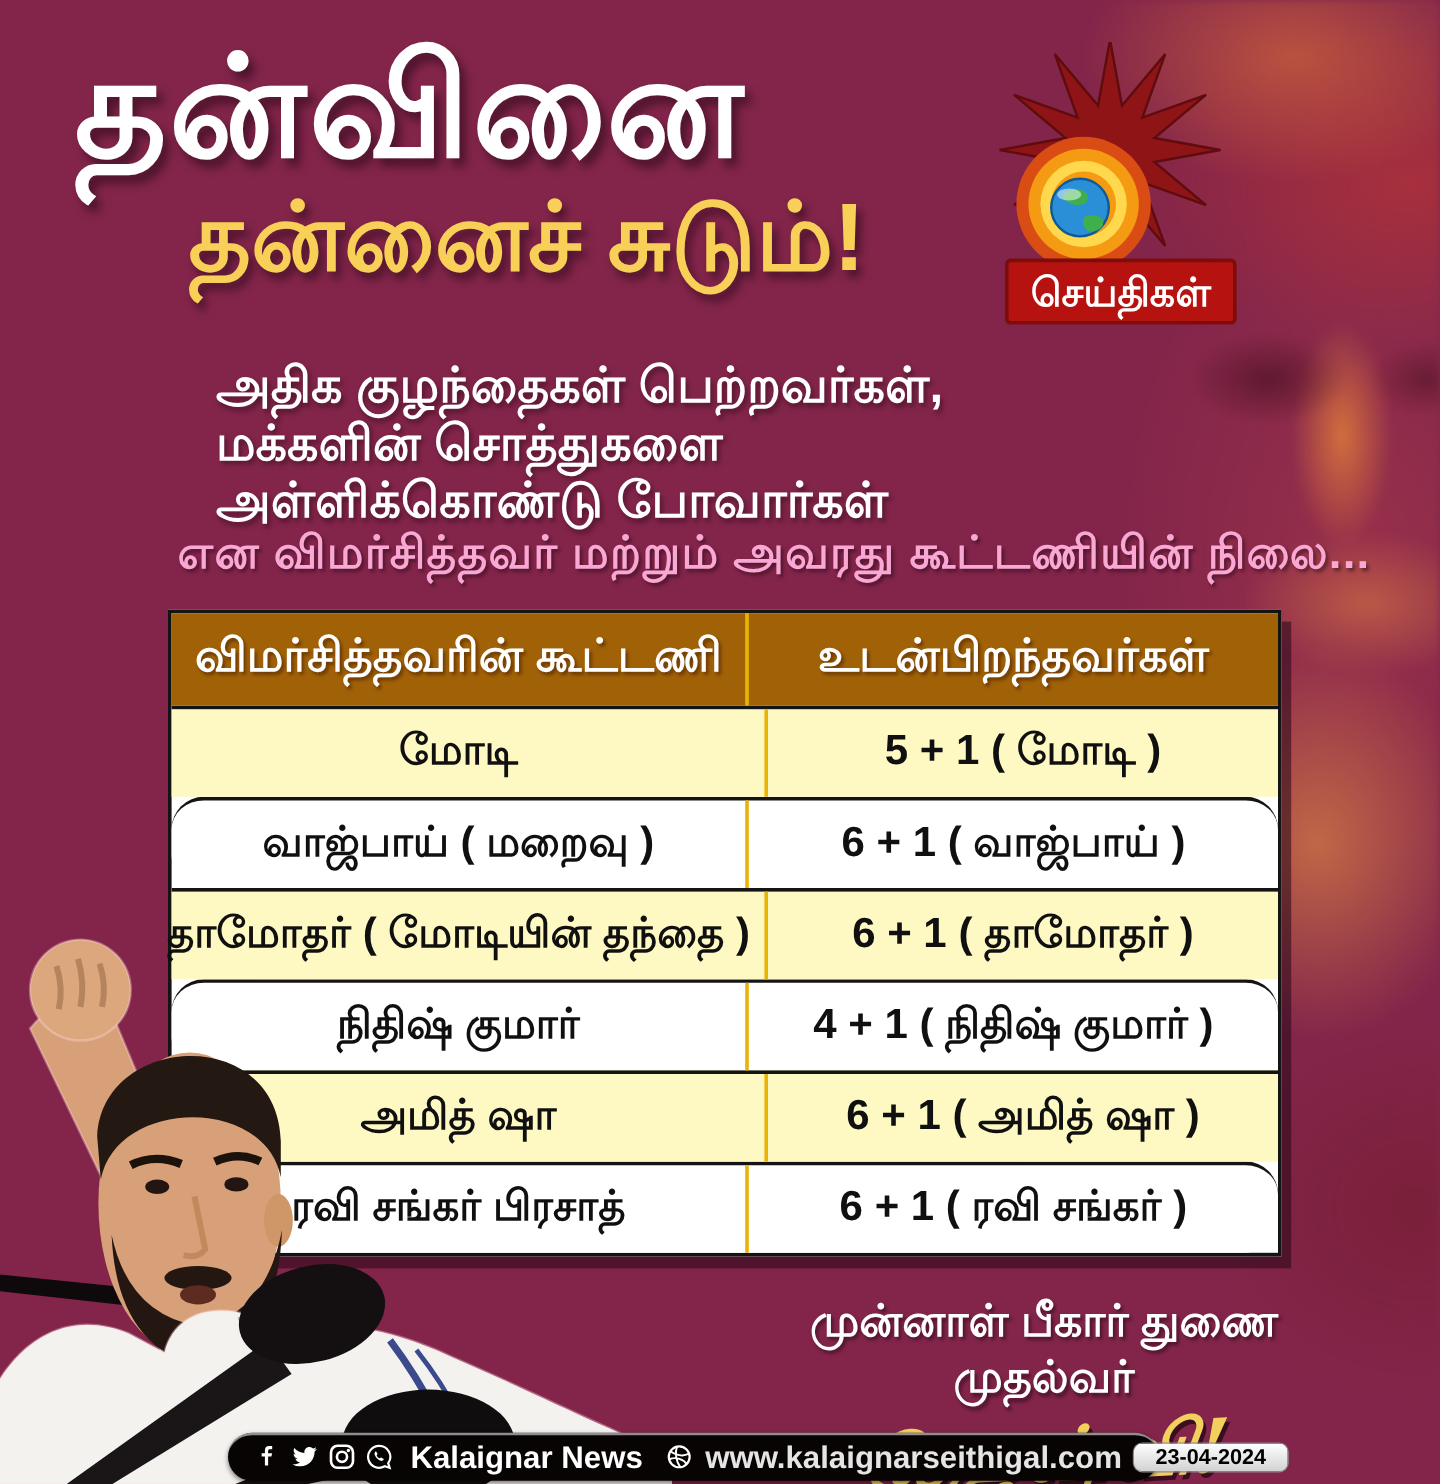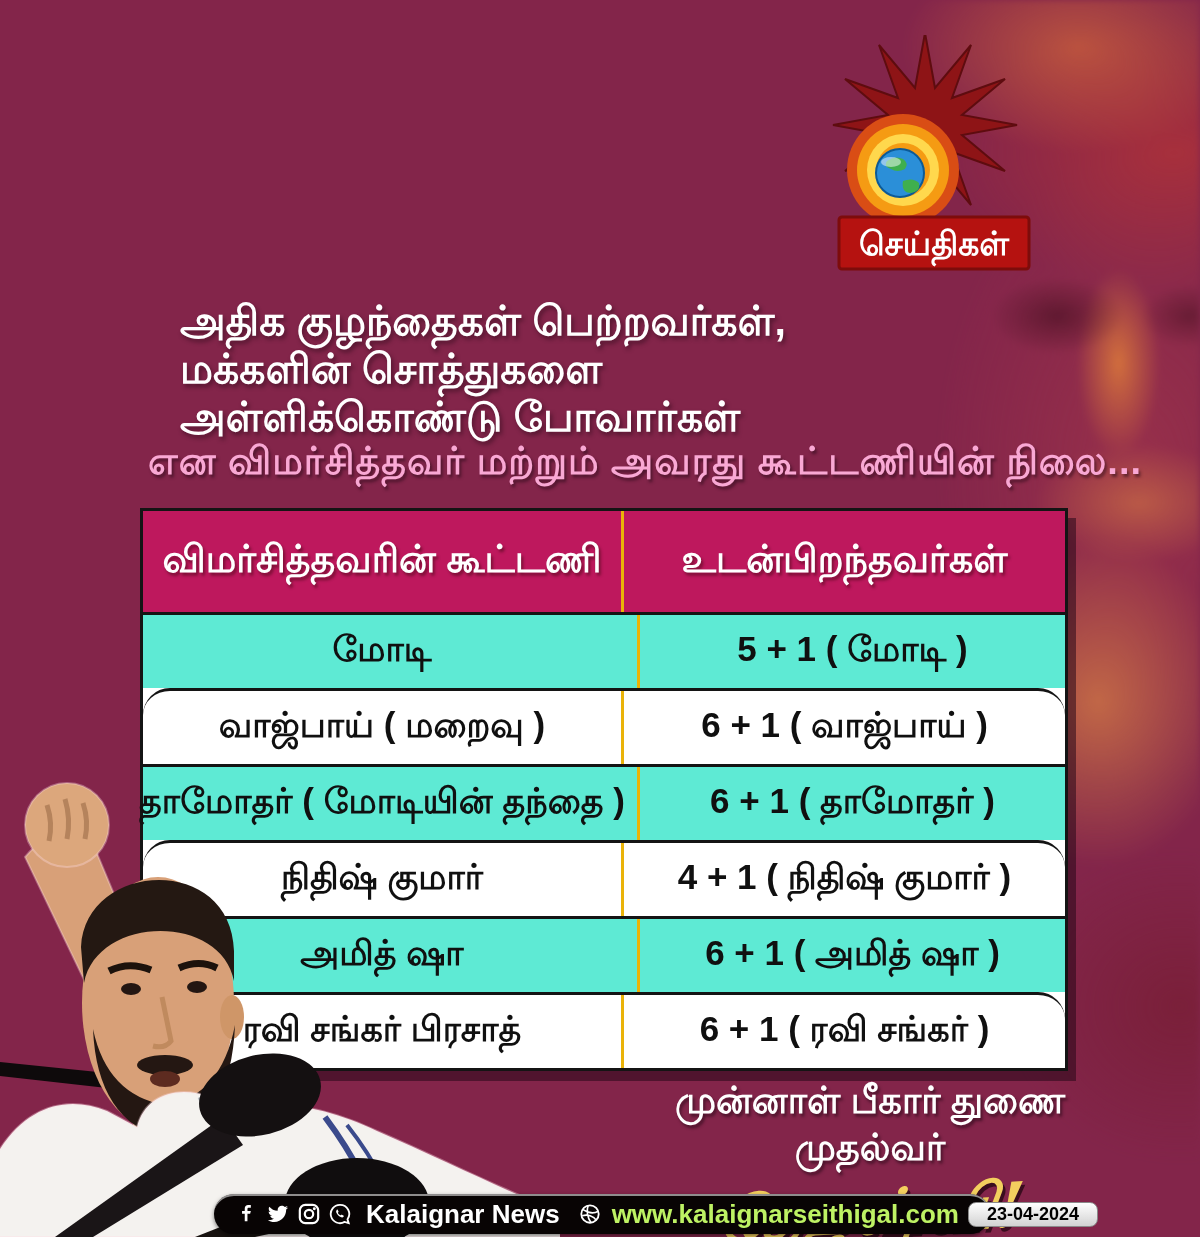--- a/index.html
+++ b/index.html
@@ -46,48 +46,47 @@
   .data-table{
     position:absolute;left:140px;top:508px;width:928px;z-index:2;
     border:3px solid #141414;box-sizing:border-box;
     box-shadow:8px 10px 0 rgba(38,8,24,.55);
     background:#fff;
   }
   .trow{display:grid;grid-template-columns:478px 1fr;}
   .trow + .trow{border-top:3px solid #141414;}
   .cell{display:flex;align-items:center;justify-content:center;white-space:nowrap;}
   .cell.c2{border-left:3px solid #eab308;}
-  .t-head{height:101px;background:#be185d;}
+  .t-head{height:77px;background:#a16207;}
   .t-head .cell{color:#ffffff;font-size:38px;font-weight:700;
     text-shadow:2px 3px 3px rgba(40,5,5,.45);}
   .t-row{height:73px;font-size:35px;font-weight:700;color:#101010;}
-  .row-yellow{background:#5eead4;gap:16px;}
+  .row-yellow{background:#fef9c3;gap:16px;}
   .row-white{background:#ffffff;border-radius:27px;}
   
   .speaker{position:absolute;left:-5px;top:765px;width:565px;height:472px;z-index:5;}
   
   .attribution{position:absolute;left:600px;top:1080px;width:540px;z-index:4;text-align:center;}
   .attr-title{font-size:37px;font-weight:700;color:#ffffff;
     text-shadow:2px 3px 3px rgba(30,5,18,.55);}
   .attr-sign{
     margin-top:2px;font-family:"DejaVu Serif",serif;font-style:italic;font-weight:700;
     font-size:62px;color:#f3cf5e;transform:skewX(-10deg) rotate(-3deg);
     text-shadow:3px 4px 0 rgba(40,8,20,.8);
   }
   
   .footer-bar{
     position:absolute;left:190px;top:1194px;width:776px;height:40px;z-index:6;
     background:#080404;border-radius:21px;box-sizing:border-box;
     display:flex;align-items:center;padding:0 8px 0 22px;gap:9px;
     box-shadow:inset 0 3px 0 -1px rgba(255,255,255,.55), 0 2px 4px rgba(0,0,0,.5);
-    margin-left:24px;
   }
   .f-icon{display:flex;align-items:center;justify-content:center;width:22px;height:22px;flex:0 0 auto;}
   .f-brand{color:#fff;font-size:26px;font-weight:700;margin:0 10px 0 6px;white-space:nowrap;}
-  .f-url{color:#bef264;font-size:26px;font-weight:700;white-space:nowrap;margin-left:2px;}
+  .f-url{color:#e5e5e5;font-size:26px;font-weight:700;white-space:nowrap;margin-left:2px;}
   .f-date{
     margin-left:auto;background:linear-gradient(#ffffff,#d2d2d2);
     border:1px solid #8a8a8a;border-radius:8px;color:#000;
     font-size:18px;font-weight:800;padding:1px 18px;white-space:nowrap;
   }
 </style>
 </head>
 <body>
 
 <div class="canvas">
@@ -103,20 +102,24 @@
       <circle cx="78" cy="135" r="27" fill="#f59b13"></circle>
       <circle cx="75" cy="138" r="24" fill="#2b8fd8" stroke="#0c5a96" stroke-width="2"></circle>
       <path d="M62,126 q8,-6 16,-2 q6,4 2,10 q-8,4 -14,0 q-8,-3 -4,-8 Z" fill="#3faf4e"></path>
       <path d="M78,146 q10,-4 16,2 q2,8 -8,10 q-10,0 -8,-12 Z" fill="#3faf4e"></path>
       <ellipse cx="66" cy="127" rx="10" ry="5" fill="rgba(255,255,255,.5)"></ellipse>
       <rect x="14" y="182" width="190" height="52" rx="3" fill="#b51210" stroke="#7d0c0b" stroke-width="3"></rect>
       <text x="109" y="220" text-anchor="middle" font-size="33" font-weight="bold" fill="#ffffff" font-family="Liberation Sans, sans-serif">செய்திகள்</text>
     </svg>
   </div>
 
+  <div class="headline">
+    <div class="l1">தன்வினை</div>
+    <div class="l2">தன்னைச் சுடும்!</div>
+  </div>
 
   <div class="intro">
     <div>அதிக குழந்தைகள் பெற்றவர்கள்,</div>
     <div>மக்களின் சொத்துகளை</div>
     <div>அள்ளிக்கொண்டு போவார்கள்</div>
   </div>
   <div class="intro-highlight">என விமர்சித்தவர் மற்றும் அவரது கூட்டணியின் நிலை...</div>
 
   <div class="data-table">
     <div class="trow t-head">

